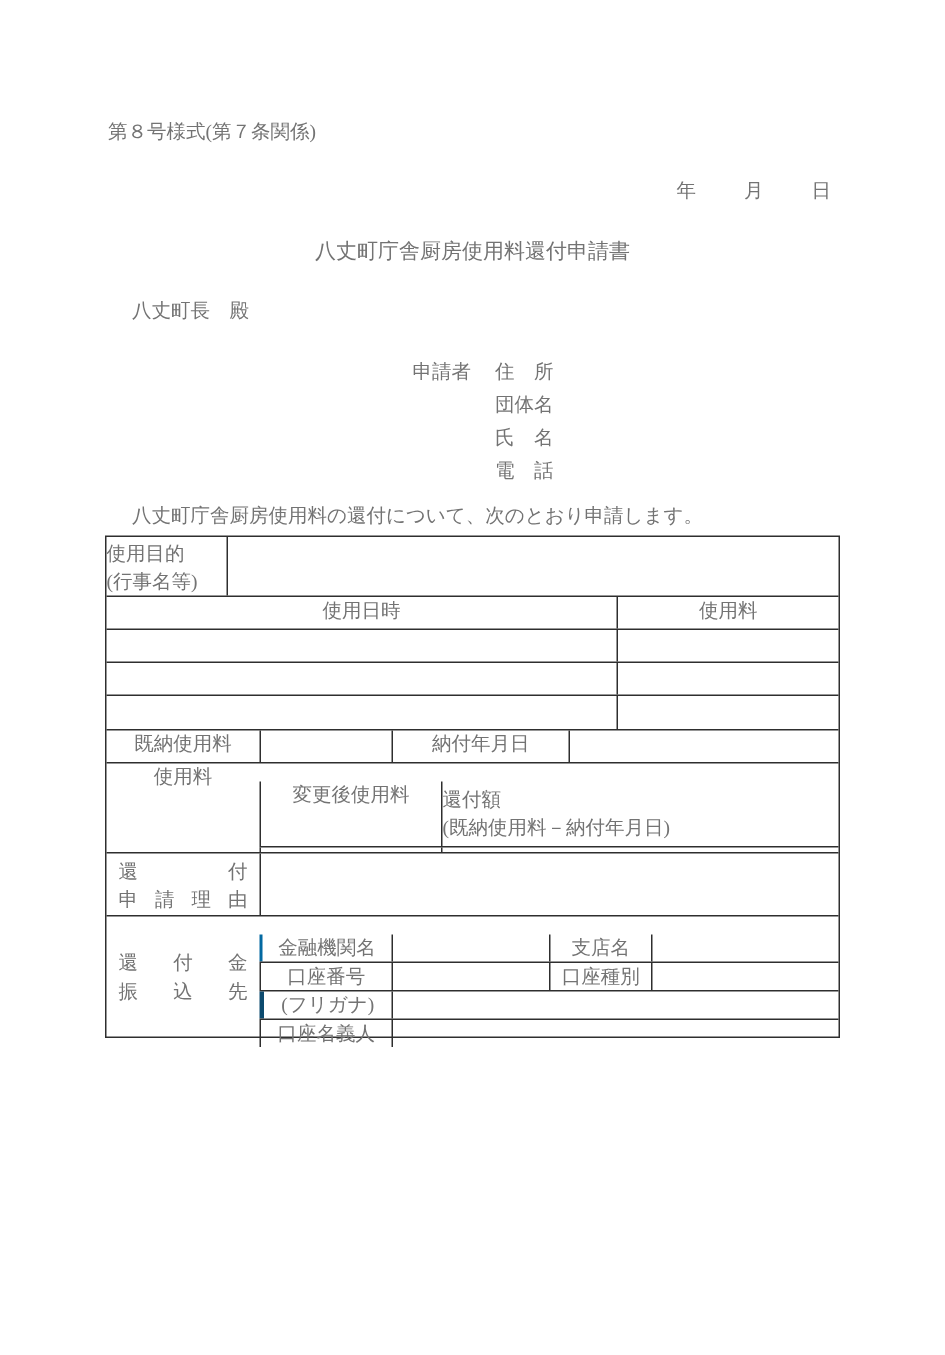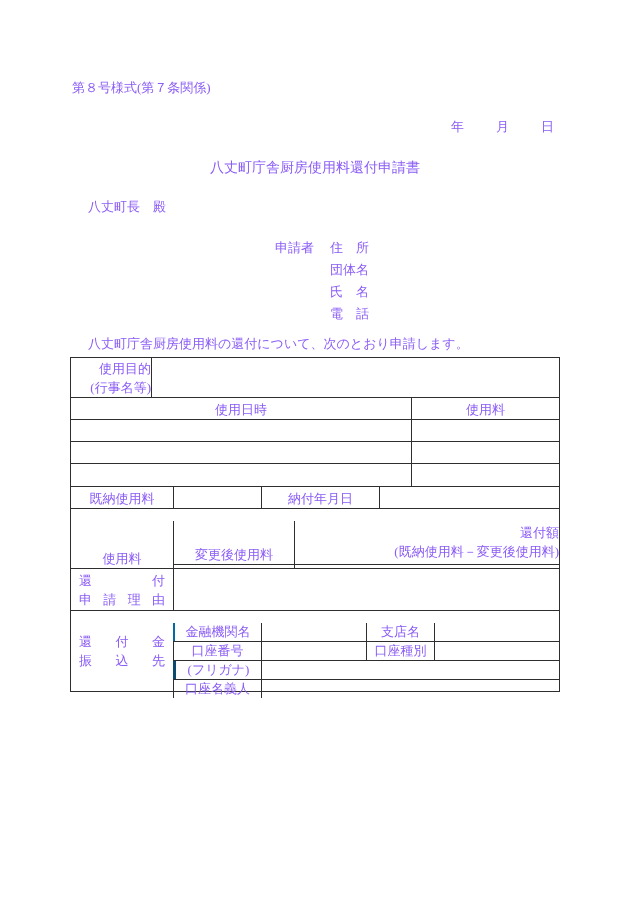--- a/index.html
+++ b/index.html
@@ -3,21 +3,21 @@
 <meta charset="utf-8">
 <style>
   html, body { margin:0; padding:0; background:#e8e8e8; }
   .page {
     position: relative;
     width: 630px;
     height: 903px;
     margin: 0 auto;
     background: #ffffff;
     font-family: "Liberation Serif", "DejaVu Serif", serif;
-    color: #8b5cf6;
+    color: #737373;
     font-size: 13px;
     overflow: hidden;
   }
   .abs { position: absolute; }
   .form-number { left:72px; top:79px; }
   .date-line { right:74px; top:118px; letter-spacing:2px; }
   .form-title { left:0; top:159px; width:100%; text-align:center; font-size:14px; }
   .addressee { left:88px; top:198px;text-align:right; }
   .applicant {
     left:275px; top:237px;
@@ -32,21 +32,21 @@
   
   .tbl {
     position:absolute; left:70px; top:357px;
     width:490px;
     border:1px solid #2e2e2e;
     box-sizing:border-box;
   }
   .tbl * { box-sizing:border-box; }
   .trow { display:flex; border-top:1px solid #2e2e2e; }
   .trow:first-child { border-top:none; }
-  .tc { border-left:1px solid #2e2e2e; display:flex; align-items:flex-end; }
+  .tc { border-left:1px solid #2e2e2e; display:flex; align-items:flex-start; }
   .tc:first-child { border-left:none; }
   .tc.center { justify-content:center; text-align:center; }
   .tc.col { flex-direction:column; justify-content:center; line-height:19px; }
   .grow { flex:1 1 auto; }
 
   .jlabel { width:100%; padding:0 8px; text-align:justify; text-align-last:justify; }
   .subrows { display:flex; flex-direction:column; flex:1 1 auto; }
   .subrows .srow { display:flex; flex:1 1 auto; border-top:1px solid #2e2e2e; }
   .subrows .srow:first-child { border-top:none;margin-top:12px; }
 
@@ -126,21 +126,21 @@
       <div class="tc grow"></div>
     </div>
 
     <div class="trow hE">
       <div class="tc center w102">使用料</div>
       <div class="subrows">
         <div class="srow" style="height:39px;">
           <div class="tc center w121" style="border-left:1px solid #2e2e2e;">変更後使用料</div>
           <div class="tc col center grow">
             <div>還付額</div>
-            <div>(既納使用料－変更後使用料)</div>
+            <div>(既納使用料－納付年月日)</div>
           </div>
         </div>
         <div class="srow">
           <div class="tc w121" style="border-left:1px solid #2e2e2e;"></div>
           <div class="tc grow"></div>
         </div>
       </div>
     </div>
 
     <div class="trow hF">

